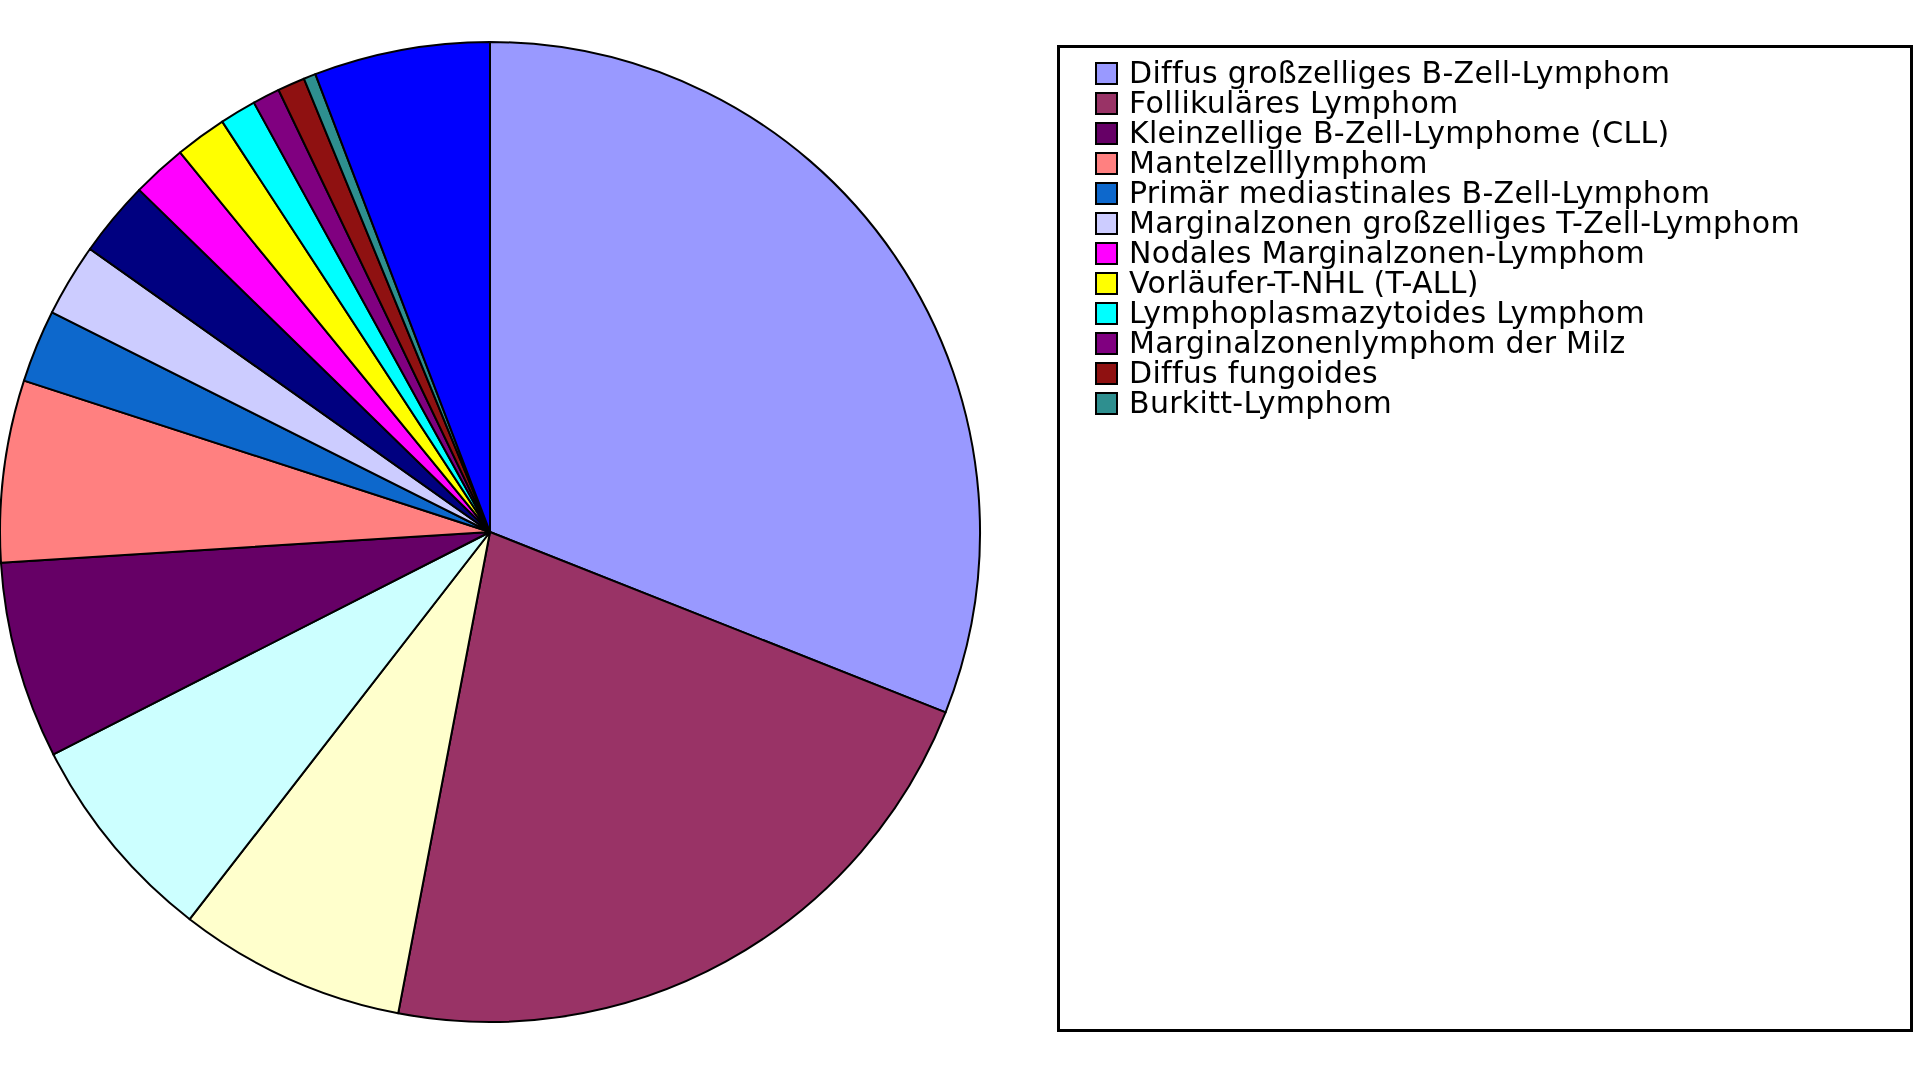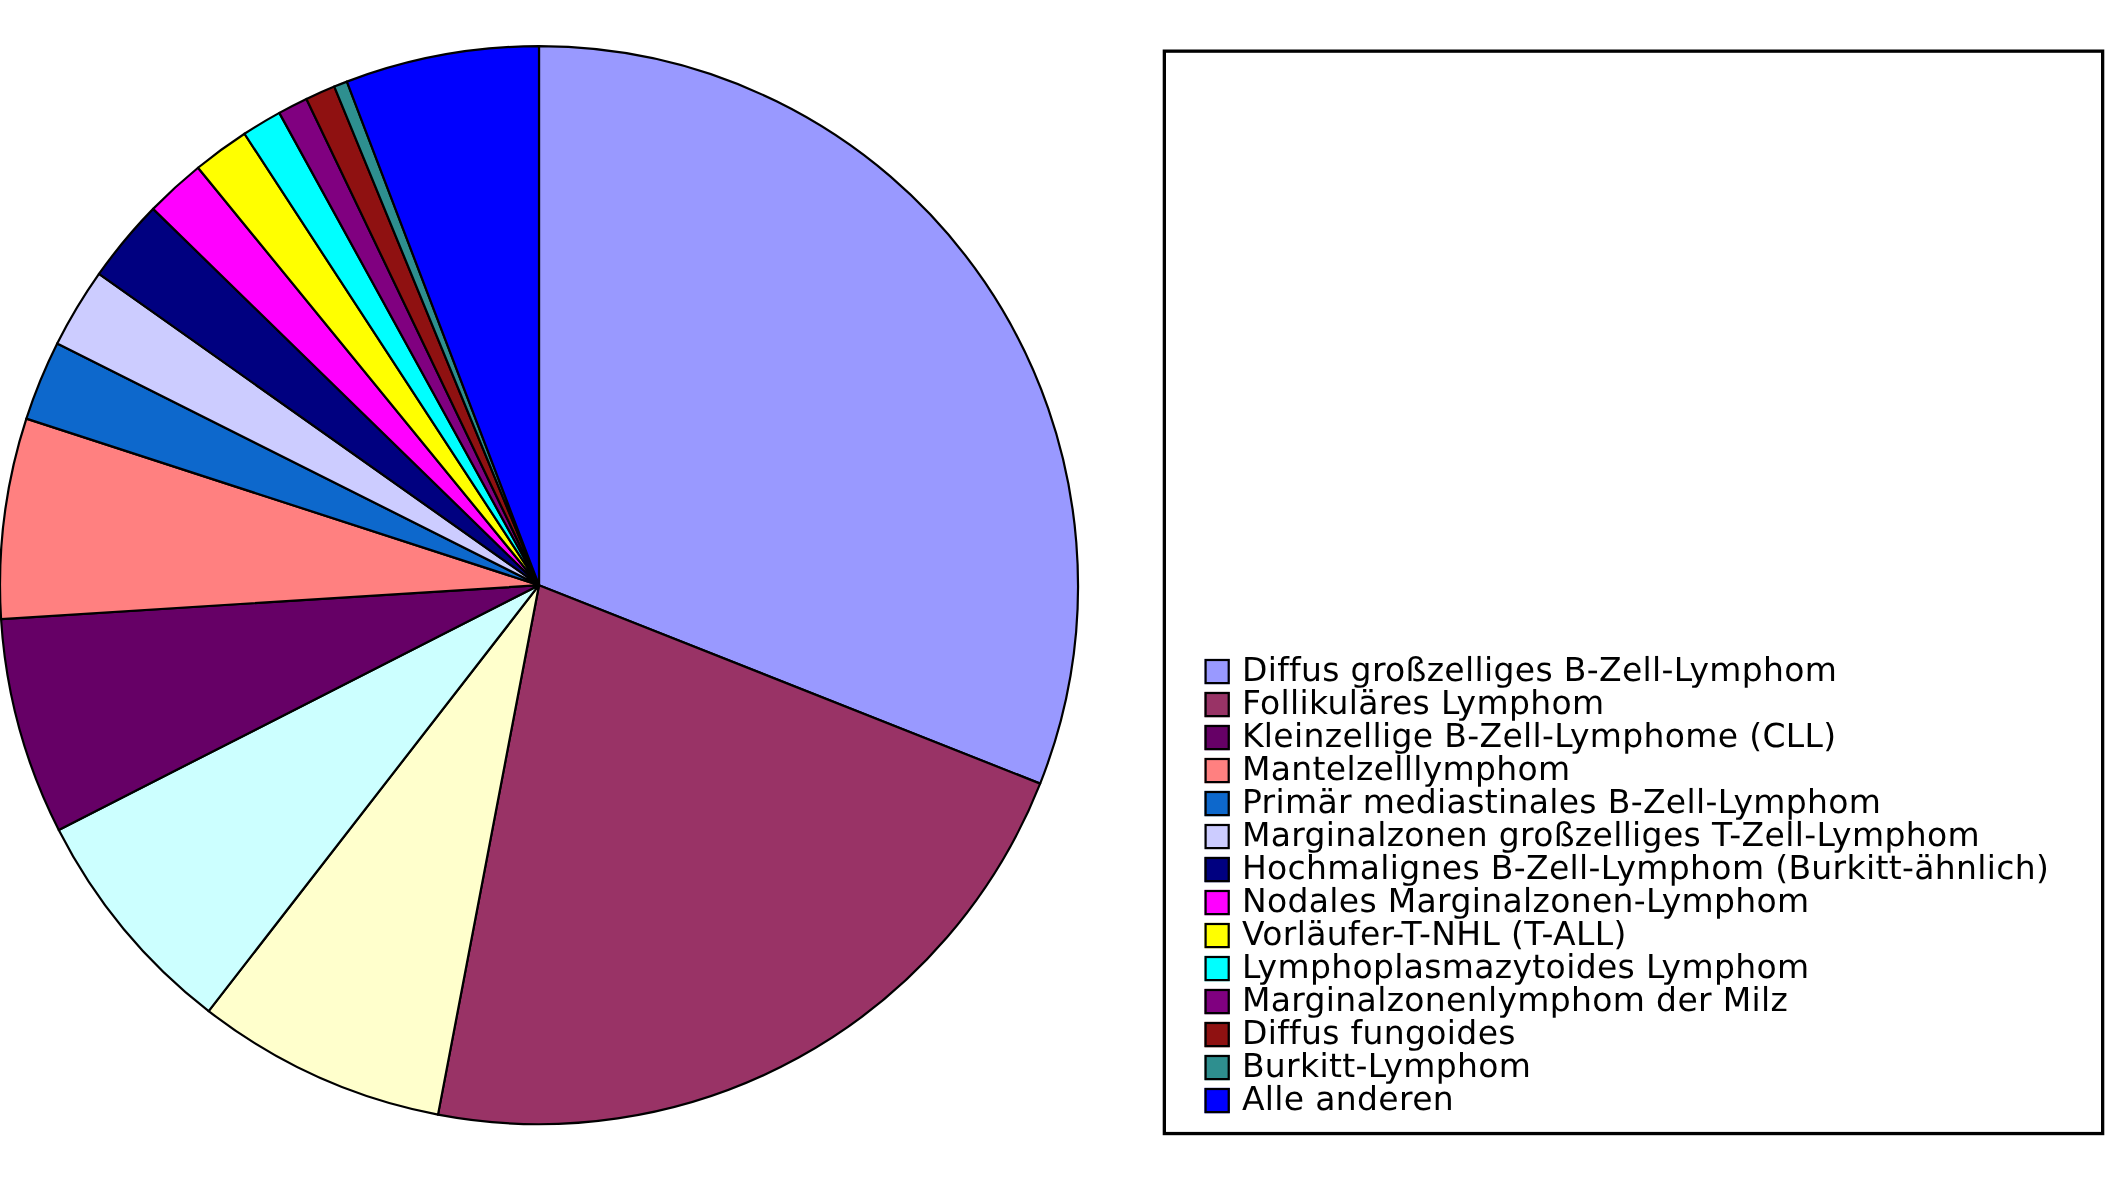--- a/index.html
+++ b/index.html
@@ -28,21 +28,21 @@
     position: absolute;
     left: 1057px;
     top: 45px;
     width: 856px;
     height: 987px;
     box-sizing: border-box;
     border: 3px solid #000000;
     background: #ffffff;
     display: flex;
     flex-direction: column;
-    justify-content: flex-end;
+    justify-content: flex-start;
     padding: 10px 8px 14px 35px;
   }
   .legend-row {
     display: flex;
     align-items: center;
   }
   .swatch {
     width: 19px;
     height: 19px;
     border: 2px solid #000000;
@@ -100,24 +100,20 @@
     </div>
     <div class="legend-row">
       <span class="swatch" title="Primär mediastinales B-Zell-Lymphom" style="background: rgb(13, 104, 204);"></span>
       <span class="legend-label">Primär mediastinales B-Zell-Lymphom</span>
     </div>
     <div class="legend-row">
       <span class="swatch" title="Anaplastisches großzelliges T-Zell-Lymphom" style="background: rgb(204, 204, 255);"></span>
       <span class="legend-label">Marginalzonen großzelliges T-Zell-Lymphom</span>
     </div>
     <div class="legend-row">
-      <span class="swatch" title="Hochmalignes B-Zell-Lymphom (Burkitt-ähnlich)" style="background: rgb(0, 0, 128);"></span>
-      <span class="legend-label">Hochmalignes B-Zell-Lymphom (Burkitt-ähnlich)</span>
-    </div>
-    <div class="legend-row">
       <span class="swatch" title="Nodales Marginalzonen-Lymphom" style="background: rgb(255, 0, 255);"></span>
       <span class="legend-label">Nodales Marginalzonen-Lymphom</span>
     </div>
     <div class="legend-row">
       <span class="swatch" title="Vorläufer-T-NHL (T-ALL)" style="background: rgb(255, 255, 0);"></span>
       <span class="legend-label">Vorläufer-T-NHL (T-ALL)</span>
     </div>
     <div class="legend-row">
       <span class="swatch" title="Lymphoplasmazytoides Lymphom" style="background: rgb(0, 255, 255);"></span>
       <span class="legend-label">Lymphoplasmazytoides Lymphom</span>
@@ -127,17 +123,13 @@
       <span class="legend-label">Marginalzonenlymphom der Milz</span>
     </div>
     <div class="legend-row">
       <span class="swatch" title="Mycosis fungoides" style="background: rgb(143, 17, 17);"></span>
       <span class="legend-label">Diffus fungoides</span>
     </div>
     <div class="legend-row">
       <span class="swatch" title="Burkitt-Lymphom" style="background: rgb(46, 143, 143);"></span>
       <span class="legend-label">Burkitt-Lymphom</span>
     </div>
-    <div class="legend-row">
-      <span class="swatch" title="Alle anderen" style="background: rgb(0, 0, 255);"></span>
-      <span class="legend-label">Alle anderen</span>
-    </div>
   </div>
 
 </body></html>

